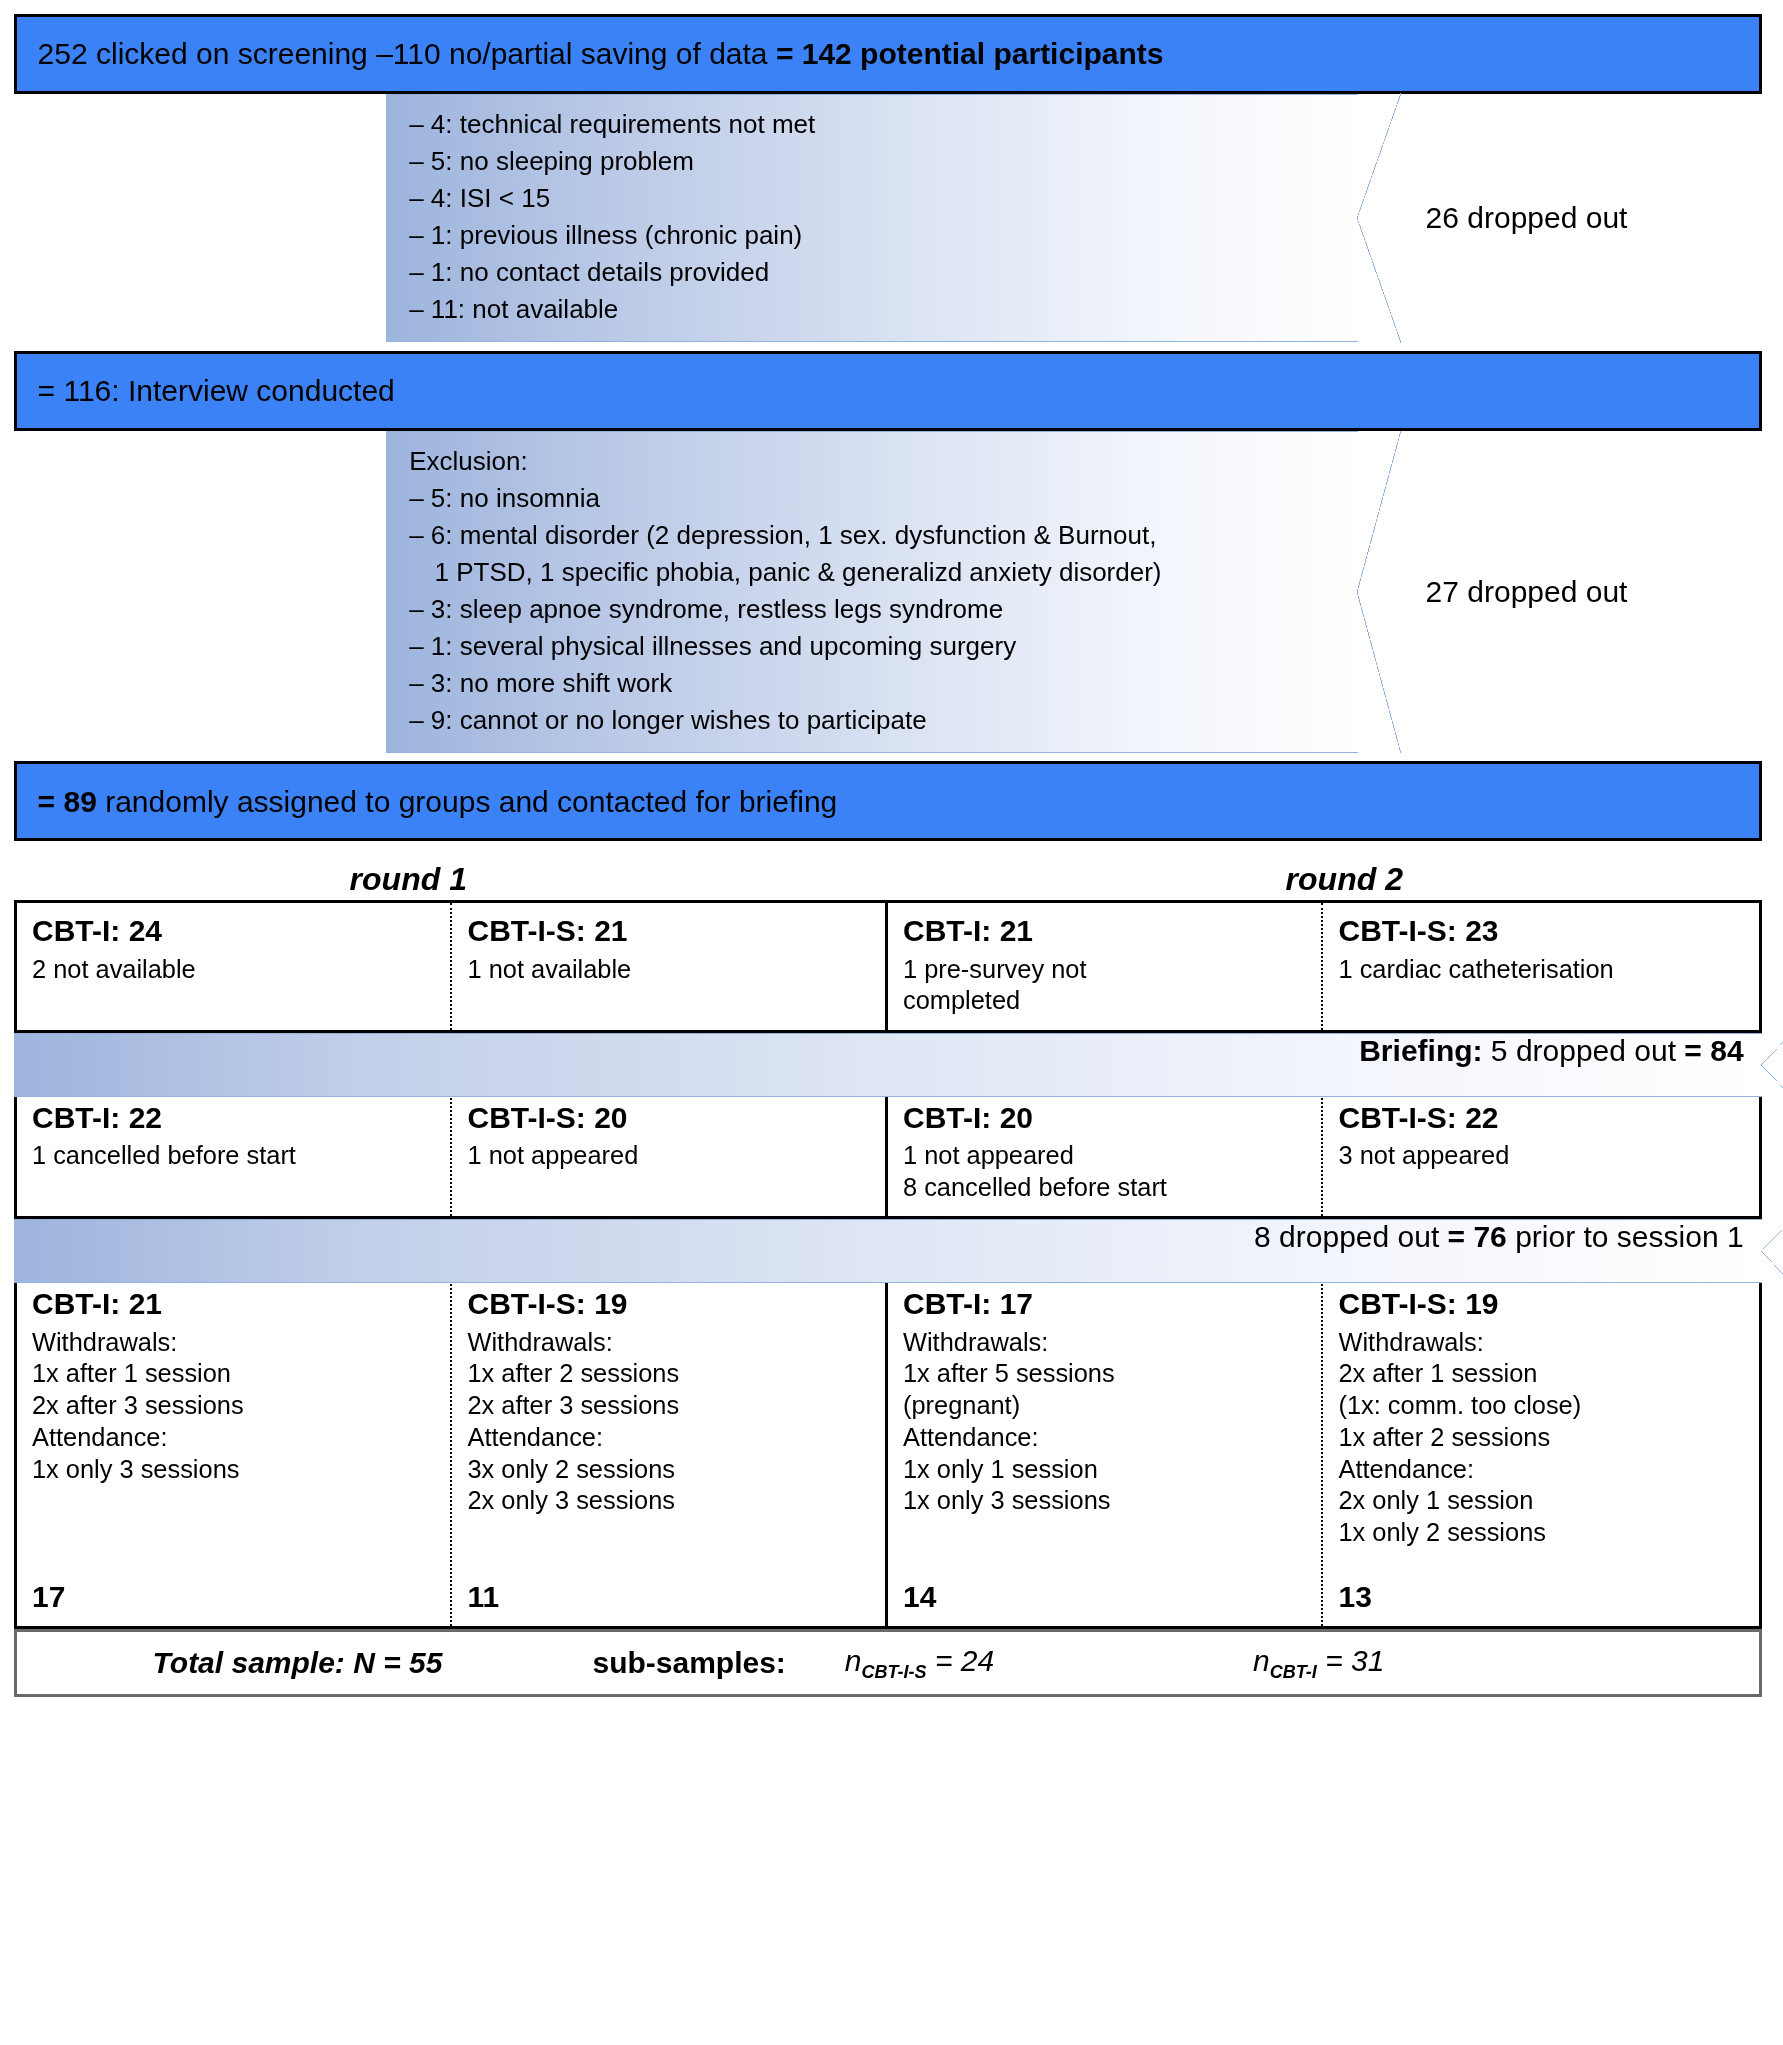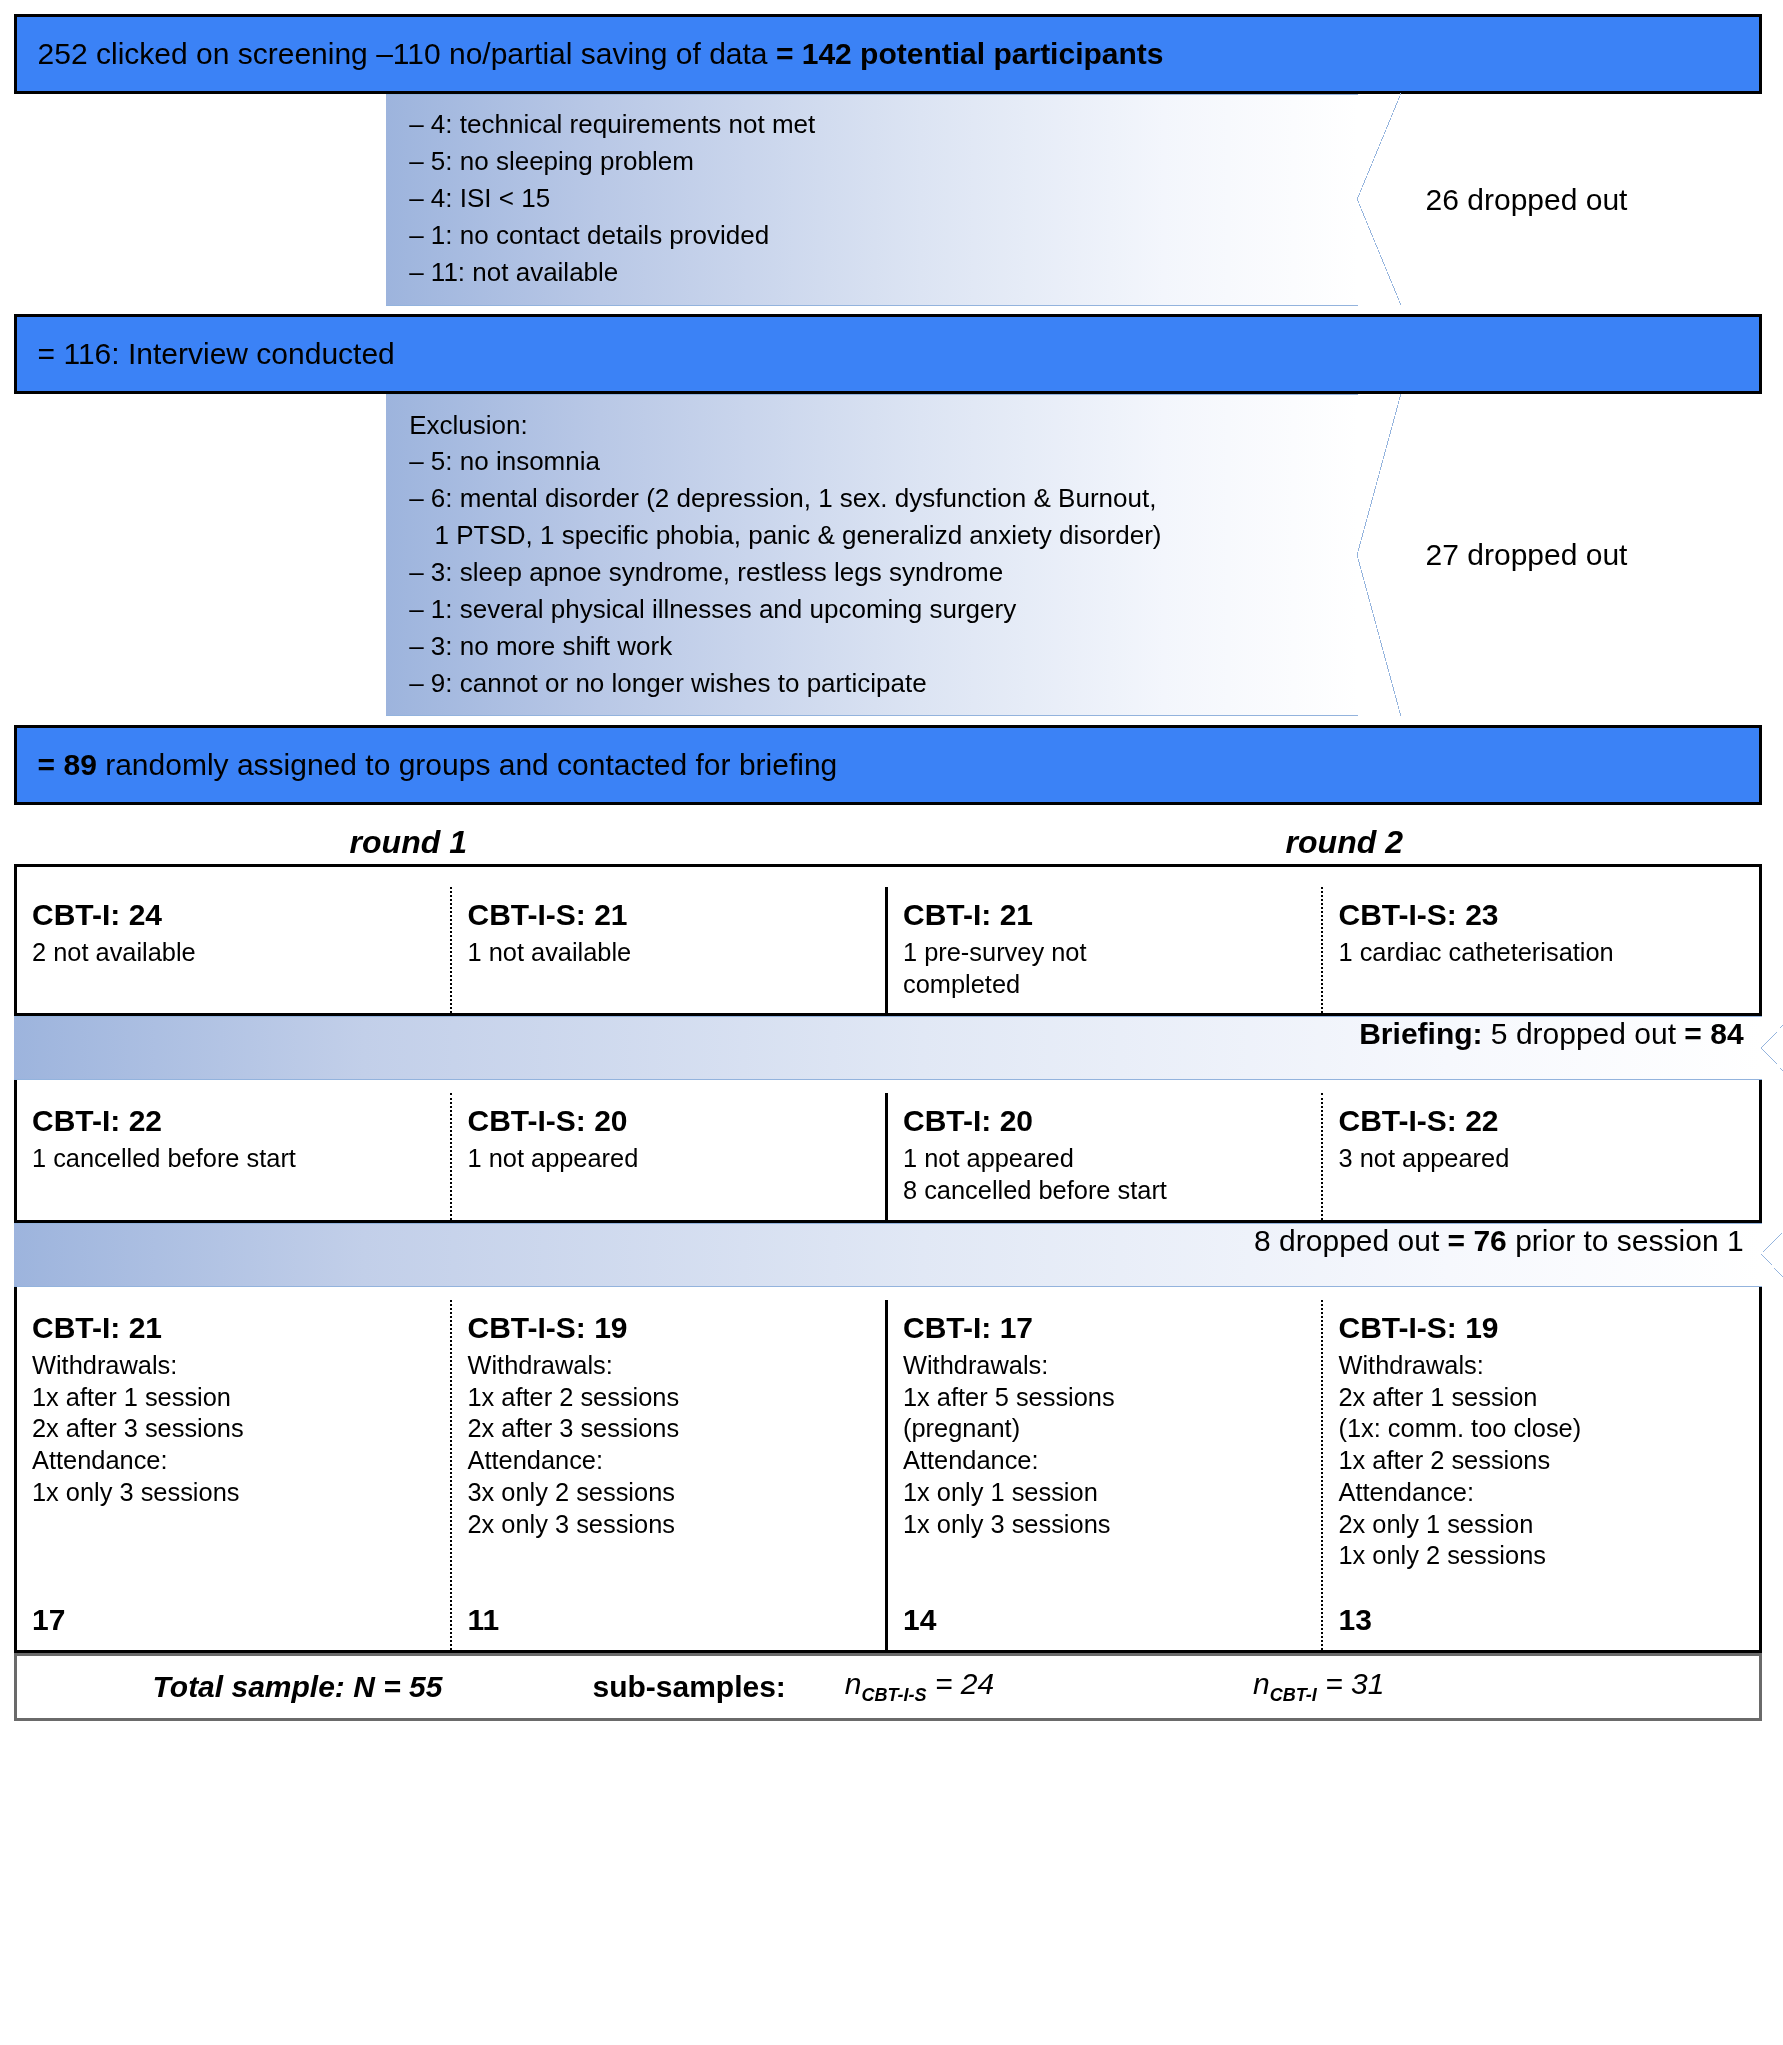--- a/index.html
+++ b/index.html
@@ -96,21 +96,20 @@
     border: 3.2px solid #000;
     background: #fff;
     width: 1748px;
     margin-left: 13.6px;
   }
   .cell {
     padding: 11px 15.4px 12.7px 15.4px;
     border-right: 2.7px dotted #000;
     display: flex;
     flex-direction: column;
-    margin-top: 20px;
   }
   .cell:last-child { border-right: none; }
   .cell.solid-right { border-right: 3.2px solid #000; }
   .cell-title {
     font-size: 30px;
     font-weight: bold;
     line-height: 1.16;
     margin-bottom: 4.5px;
     white-space: nowrap;
   }
@@ -181,20 +180,21 @@
 
   <div class="box" id="box-top">
     <div class="box-line"><span>252 clicked on screening –110 no/partial saving of data </span><b>= 142 potential participants</b></div>
   </div>
 
   <div class="chevron-row" id="chev1-wrap">
     <div class="chevron" id="chev1">
       <div class="chevron-item">– 4: technical requirements not met</div>
       <div class="chevron-item">– 5: no sleeping problem</div>
       <div class="chevron-item">– 4: ISI &lt; 15</div>
+      <div class="chevron-item">– 1: previous illness (chronic pain)</div>
       <div class="chevron-item">– 1: no contact details provided</div>
       <div class="chevron-item">– 11: not available</div>
     </div>
     <div class="drop-label">26 dropped out</div>
   </div>
 
   <div class="gap-sm"></div>
 
   <div class="box" id="box-116">
     <div class="box-line">= 116: Interview conducted</div>

